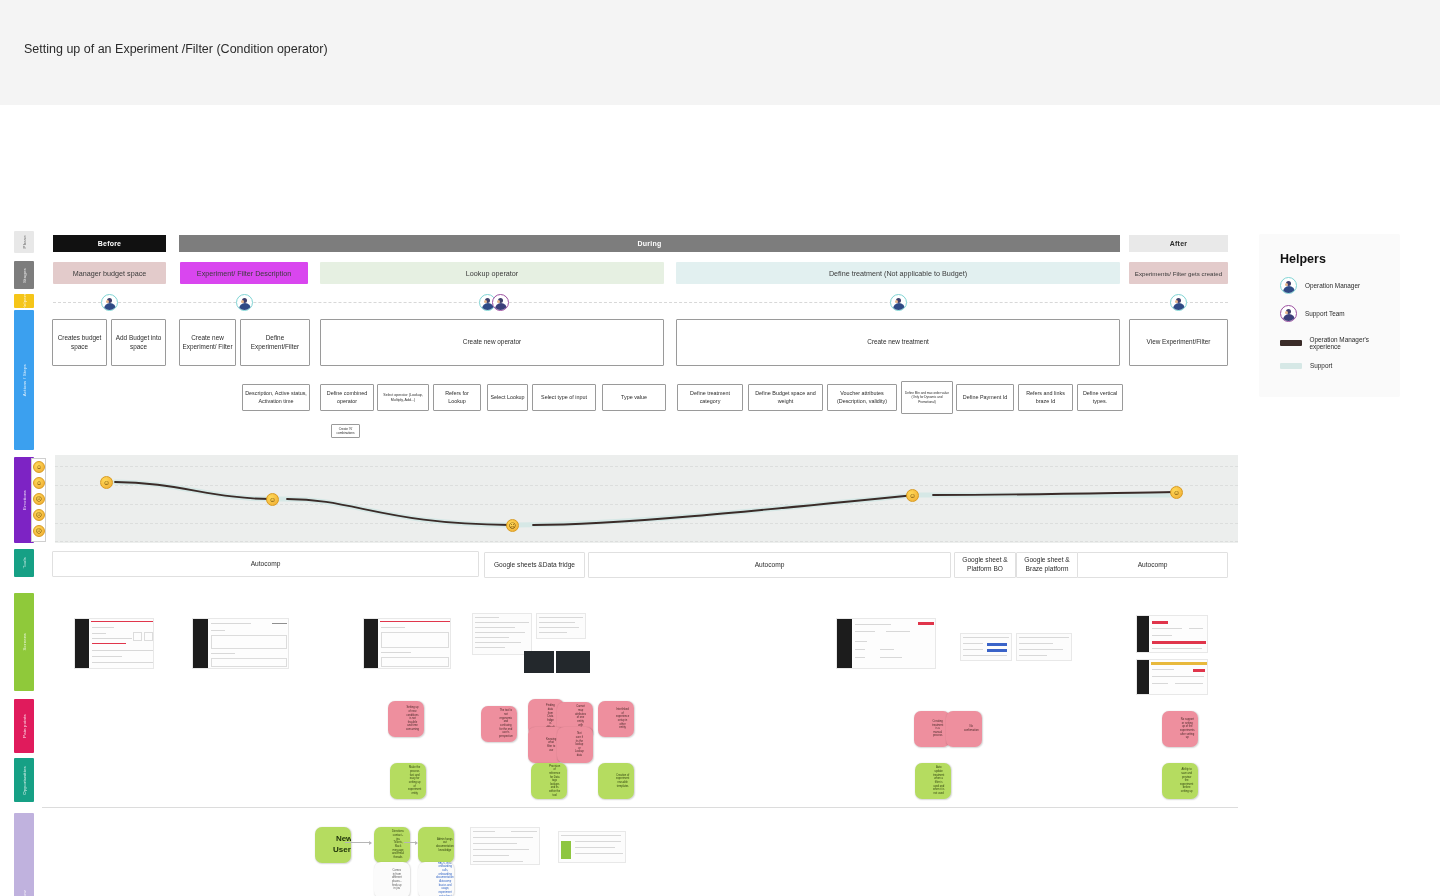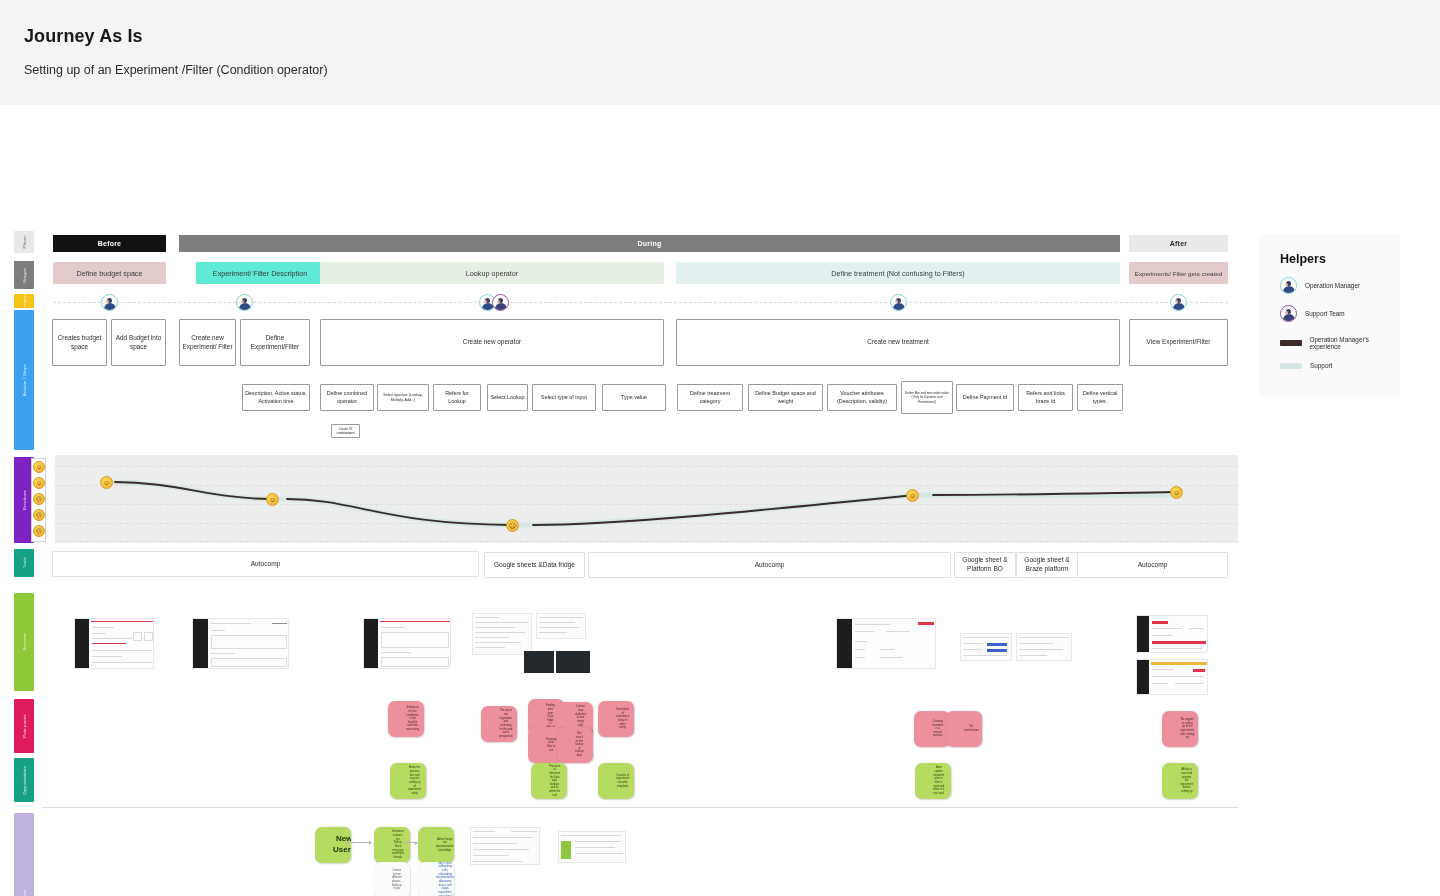--- a/index.html
+++ b/index.html
@@ -155,21 +155,20 @@
   }
   .helpers-title { font-size: 12.5px; font-weight: bold; color: #111; margin: 18px 0 0 21px; }
   .helper-row { display: flex; align-items: center; margin: 11px 0 0 21px; }
   .helper-row .label { font-size: 6.4px; color: #2a2a2a; margin-left: 8px; }
   .swatch { width: 22px; height: 6px; border-radius: 1px; }
 </style>
 </head>
 <body>
 
 <div class="page-header">
-  <div class="page-title">Journey As Is</div>
   <div class="page-subtitle">Setting up of an Experiment /Filter (Condition operator)</div>
 </div>
 
 <div class="canvas">
 
   <div class="lane-tab light" style="left:14px;top:126px;height:22px;background:#e8e8e8;">
       <span>Phase</span>
     </div>
   <div class="lane-tab" style="left:14px;top:156px;height:28px;background:#7d7d7d;">
       <span>Stages</span>
@@ -211,30 +210,30 @@
     <span style="color:#fff">Before</span>
   </div>
   <div class="phase-bar" style="left:179px;top:130px;width:941px;background:#7d7d7d;">
     <span style="color:#fff">During</span>
   </div>
   <div class="phase-bar" style="left:1129px;top:130px;width:99px;background:#e9e9e9;">
     <span style="color:#2b2b2b">After</span>
   </div>
 
   <div class="stage-bar" style="left:53px;top:157px;width:113px;background:#e3cbcb;">
-    <span>Define budget space</span>
-    </div>
-  <div class="stage-bar" style="left:196px;top:157px;width:128px;background:#5eead4;">
+    <span>Manager budget space</span>
+    </div>
+  <div class="stage-bar" style="left:180px;top:157px;width:128px;background:#d946ef;">
     <span>Experiment/ Filter Description</span>
     </div>
   <div class="stage-bar" style="left:320px;top:157px;width:344px;background:#e6f0e2;">
     <span>Lookup operator</span>
     </div>
   <div class="stage-bar" style="left:676px;top:157px;width:444px;background:#e2f0f0;">
-    <span>Define treatment (Not confusing to Filters)</span>
+    <span>Define treatment (Not applicable to Budget)</span>
     </div>
   <div class="stage-bar" style="left:1129px;top:157px;width:99px;background:#e3cbcb;">
     <span style="font-size:6.2px">Experiments/ Filter gets created</span>
     </div>
 
   <div class="avatar-dash" style="left:53px;top:197px;width:1175px;"></div>
 
   <div class="avatar" style="left:101px;top:189px;">
       <i class="head"></i>
       <i class="body"></i>

